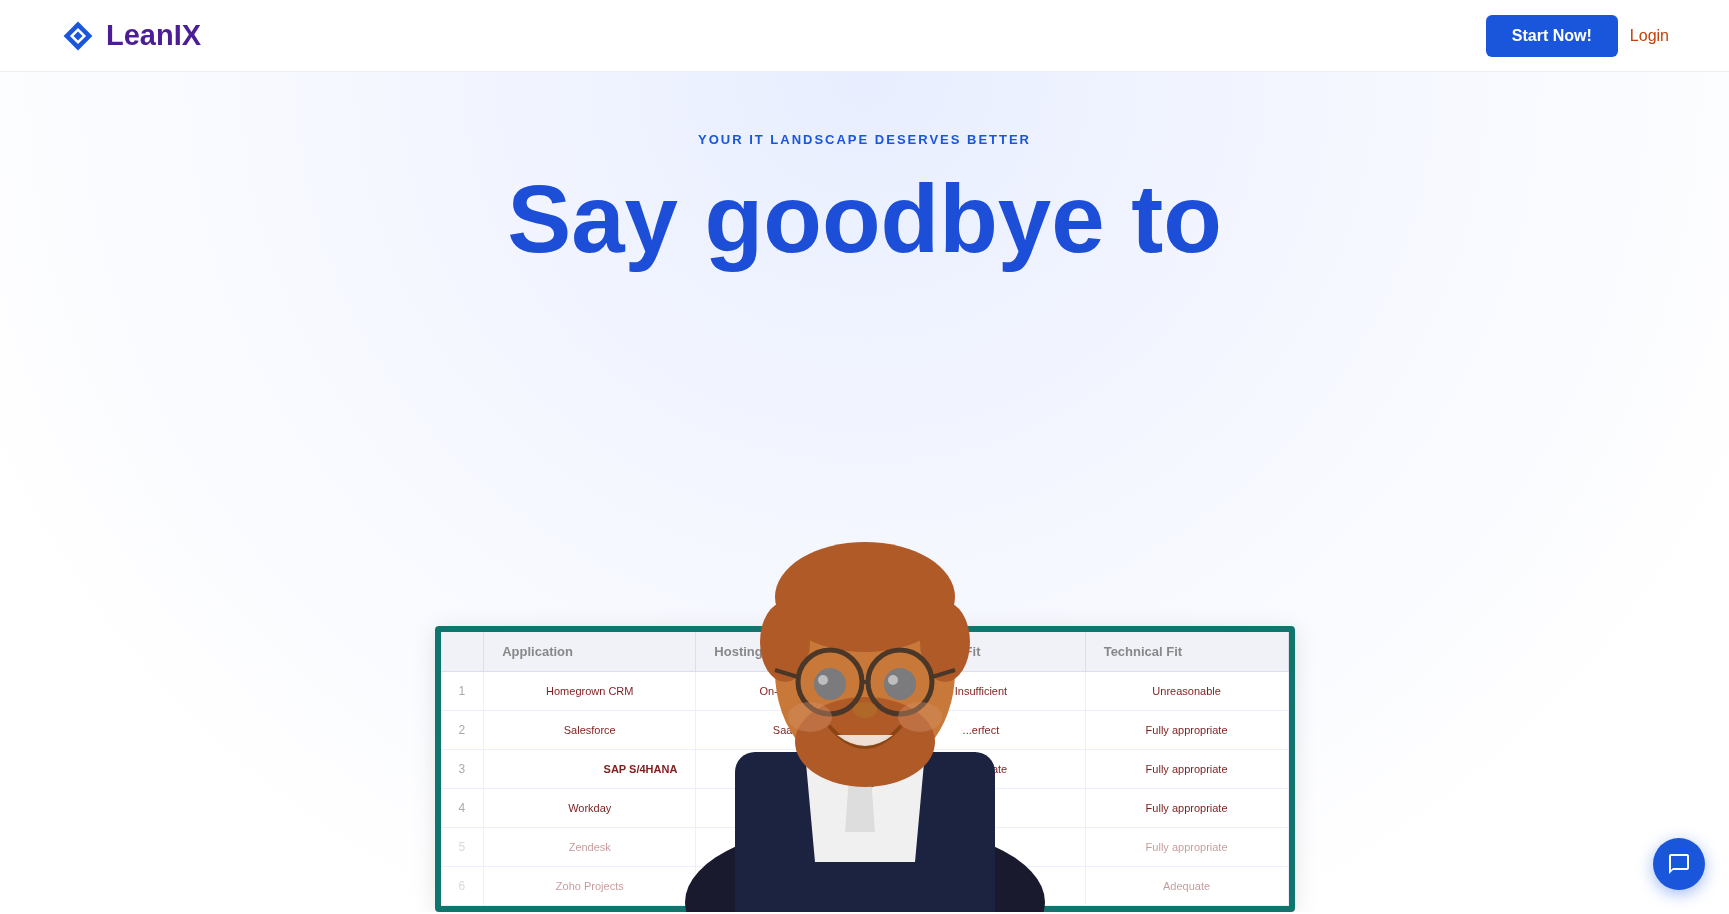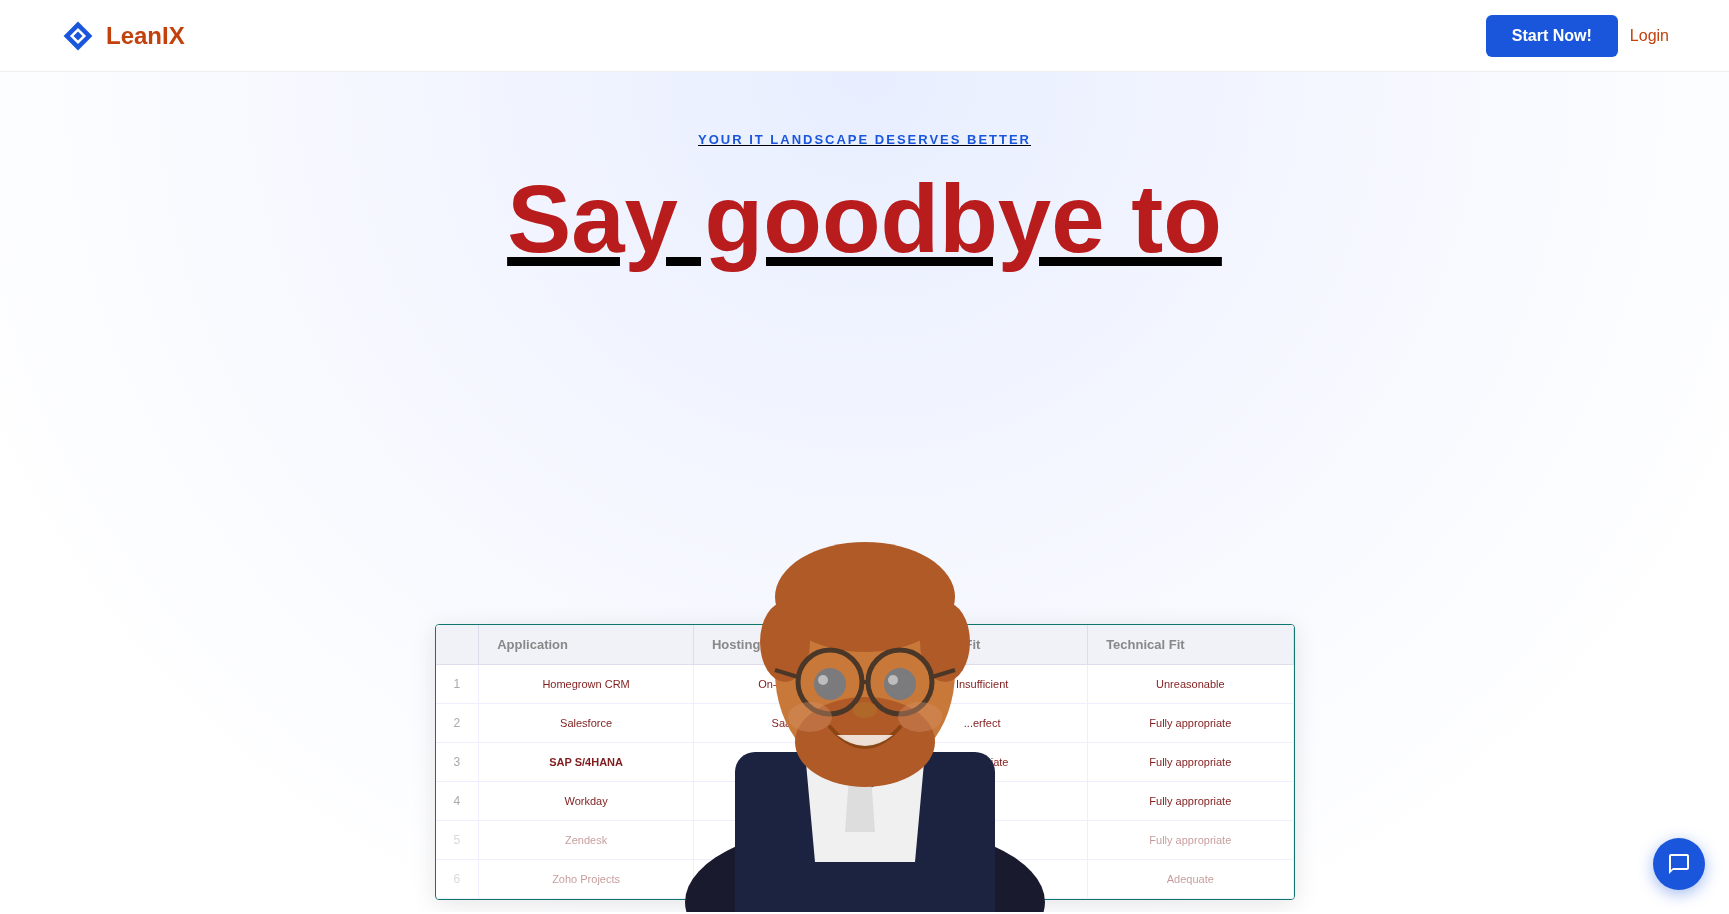--- a/index.html
+++ b/index.html
@@ -6,66 +6,66 @@
     body { font-family: -apple-system, BlinkMacSystemFont, 'Segoe UI', Arial, sans-serif; background: #fff; overflow-x: hidden; }
 
     
     nav {
       display: flex; align-items: center; justify-content: space-between;
       padding: 0 60px; height: 72px; border-bottom: 1px solid #eee;
       position: relative; z-index: 10; background: #fff;
     }
     .nav-logo { display: flex; align-items: center; gap: 10px; cursor: pointer; }
     .nav-logo-icon { width: 36px; height: 36px; }
-    .nav-logo-text { font-size: 24px; font-weight: 700; color: #c2410c; }
+    .nav-logo-text { font-size: 29px; font-weight: 700; color: #4c1d95; }
     .nav-links { display: flex; gap: 36px; align-items: center; }
     .nav-link { font-size: 16px; color: #333; cursor: pointer; text-decoration: none; }
     .nav-actions { display: flex; align-items: center; gap: 12px; }
     .btn-start {
       background: #1a56db; color: #fff; border: none; padding: 12px 26px;
       border-radius: 6px; font-size: 16px; font-weight: 600; cursor: pointer;
     }
     .btn-login { font-size: 16px; color: #c2410c; cursor: pointer; }
 
     
     .hero {
       position: relative; text-align: center;
       padding: 60px 20px 0; min-height: 840px; overflow: hidden;
     }
     .hero-eyebrow {
       font-size: 13px; font-weight: 700; letter-spacing: 2px;
       color: #1a56db; text-transform: uppercase; margin-bottom: 24px;
     }
     .hero-headline {
-      font-size: 96px; font-weight: 900; color: #b91c1c; line-height: 1.0;
+      font-size: 96px; font-weight: 900; color: #1d4ed8; line-height: 1.0;
     }
 
     
     .spreadsheet-wrapper {
-      position: absolute; bottom: 12px; left: 50%; transform: translateX(-50%);
+      position: absolute; bottom: 0; left: 50%; transform: translateX(-50%);
       width: 860px; background: #fff;
-      border: 1px solid #0f766e; border-radius: 4px;
+      border: 6px solid #0f766e; border-radius: 4px;
       box-shadow: 0 4px 24px rgba(0,0,0,0.10);
       overflow: hidden;
       z-index: 1;
     }
     .spreadsheet-table { width: 100%; border-collapse: collapse; }
     .spreadsheet-table thead tr { background: #f0f2f8; }
     .spreadsheet-table th {
       padding: 12px 18px; text-align: left; font-size: 13px; font-weight: 600;
       color: #888; border-bottom: 1px solid #dde; border-right: 1px solid #dde;
     }
     .spreadsheet-table th:first-child { width: 36px; }
     .spreadsheet-table td {
       padding: 12px 18px; font-size: 11px; color: #7f1d1d;
       border-bottom: 1px solid #eef; border-right: 1px solid #eef;
     }
     .spreadsheet-table td:first-child { color: #aaa; font-size: 12px; text-align: center; width: 36px; }
     .row-dim td { opacity: 0.45; }
-    .row-bold td:nth-child(2) { font-weight: 700; }
+    .row-bold td:nth-child(2) { font-weight: 700; text-align: right; }
 
     
     .person-overlay {
       position: absolute; bottom: 0; left: 50%; transform: translateX(-50%);
       z-index: 2; width: 420px; height: 480px;
       display: flex; align-items: flex-end; justify-content: center;
       pointer-events: none;
     }
     
     .person-svg { width: 100%; height: 100%; }
@@ -78,21 +78,21 @@
       box-shadow: 0 4px 16px rgba(26,86,219,0.4);
     }
     .chat-bubble svg { width: 24px; height: 24px; fill: #fff; }
 
     
     .hero-bg {
       position: absolute; top: 0; left: 0; right: 0; bottom: 0;
       background: radial-gradient(ellipse at center top, #e8eeff 0%, #f5f7ff 40%, #fff 80%);
       z-index: 0;
     }
-    .hero-content { position: relative; z-index: 3; text-decoration: underline; }
+    .hero-content { position: relative; z-index: 3; }
   </style>
 </head>
 <body>
 
 <nav>
   <div class="nav-logo">
 
     <svg class="nav-logo-icon" viewBox="0 0 40 40" xmlns="http://www.w3.org/2000/svg">
       <polygon points="20,4 36,20 20,36 4,20" fill="#1a56db"></polygon>
       <polygon points="20,11 29,20 20,29 11,20" fill="#fff"></polygon>

